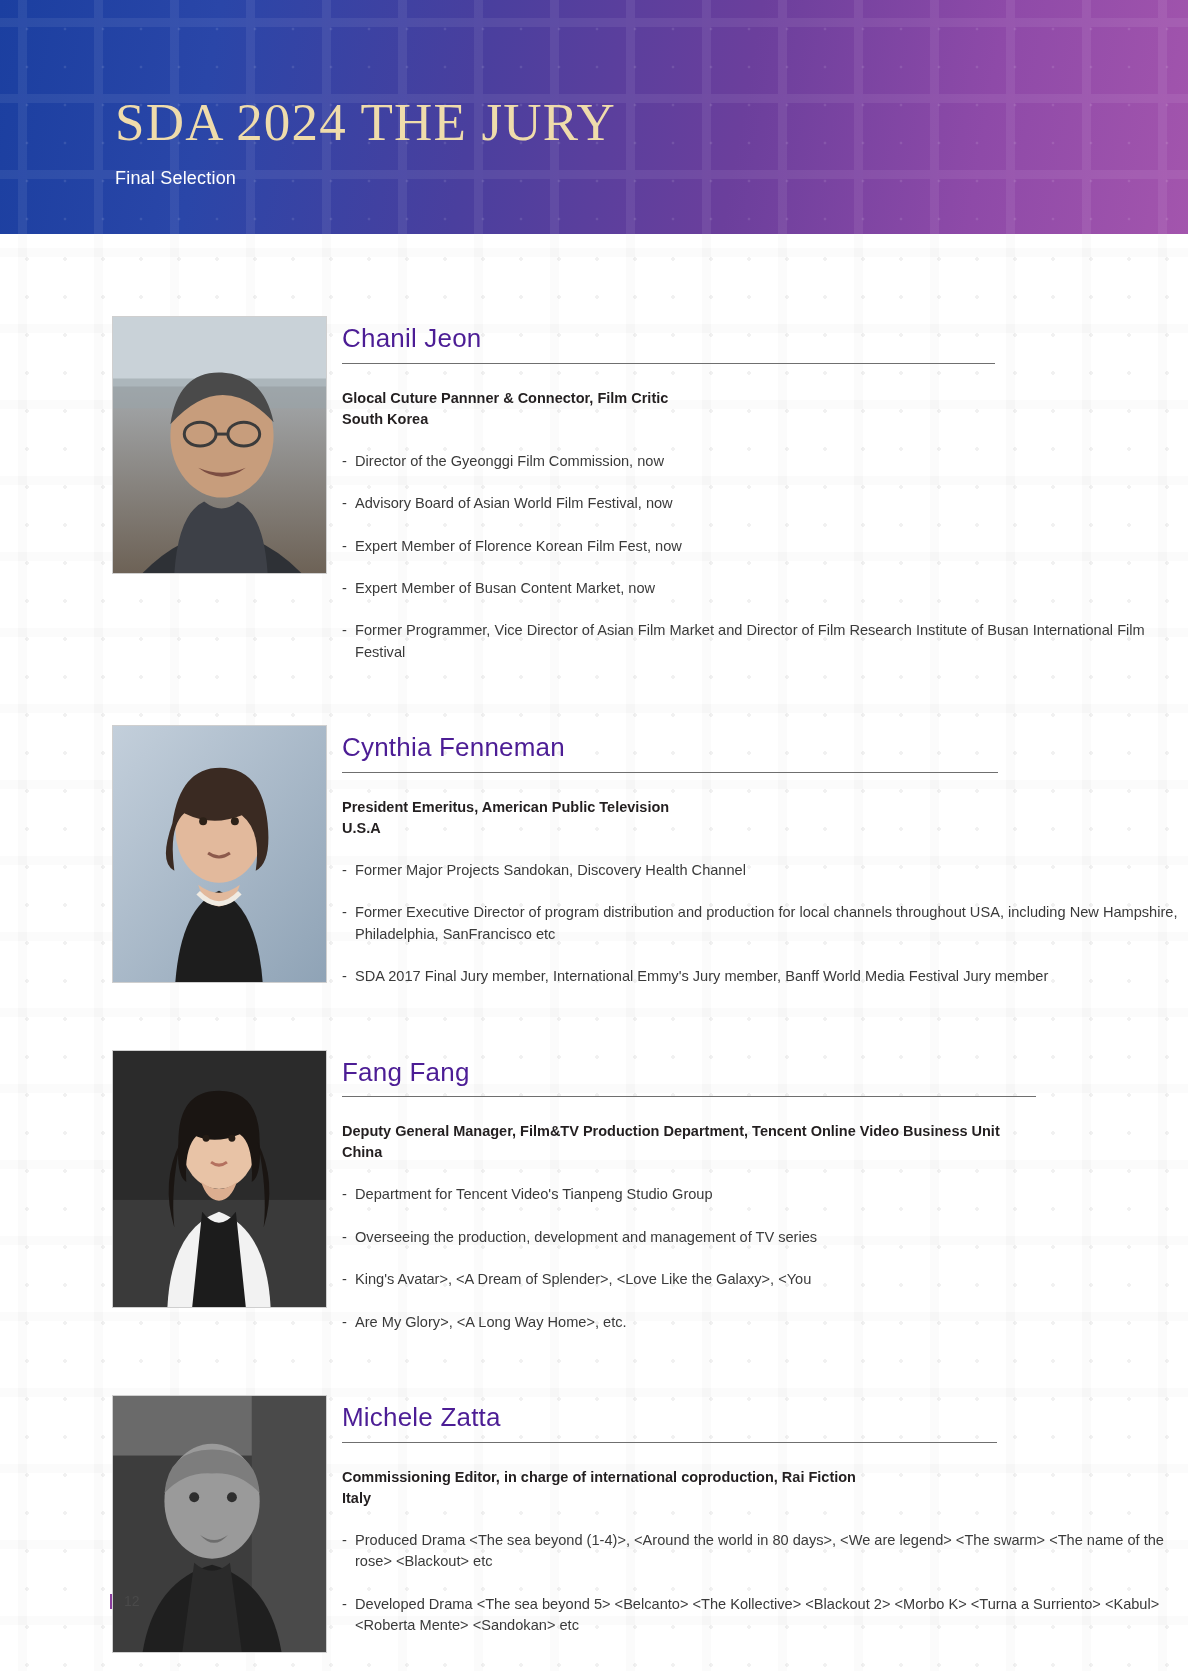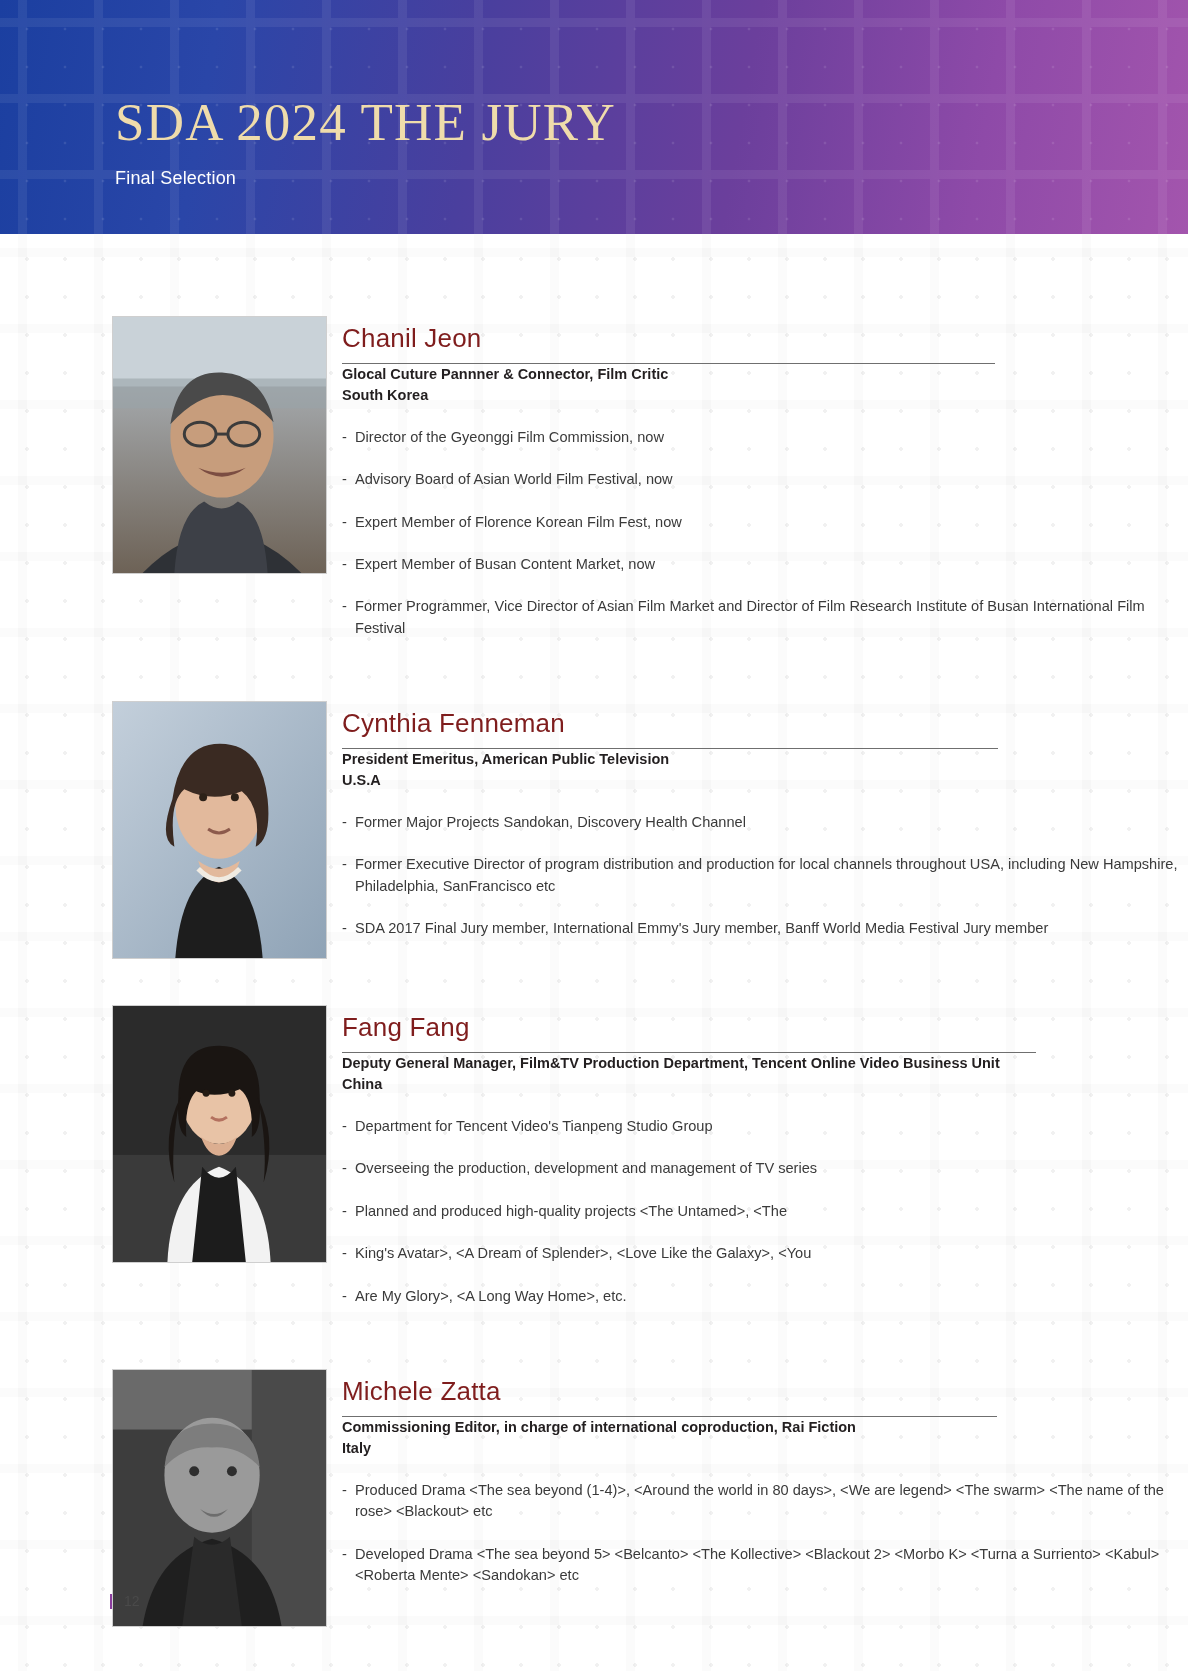--- a/index.html
+++ b/index.html
@@ -111,37 +111,37 @@
   }
   .photo svg { display: block; width: 100%; height: 100%; }
 
   .info {
     margin-left: 15px;
     padding-top: 8px;
     flex: 1 1 auto;
   }
   .name {
     font-size: 26px;
-    color: #7f1d1d;
+    color: #4c1d95;
     font-weight: 400;
     letter-spacing: 0.2px;
     line-height: 1.1;
   }
   .rule {
     margin-top: 10px;
     height: 1px;
     background: #6f6f6f;
   }
   .rule.w1 { width: 653px; }
   .rule.w2 { width: 656px; }
   .rule.w3 { width: 694px; }
   .rule.w4 { width: 655px; }
 
   .role {
-    margin-top: 0;
+    margin-top: 24px;
     font-size: 14.5px;
     font-weight: bold;
     color: #231f20;
     line-height: 1.45;
   }
   .country {
     font-size: 14.5px;
     font-weight: bold;
     color: #231f20;
     line-height: 1.45;
@@ -292,21 +292,20 @@
         </svg>
       </div>
       <div class="info">
         <div class="name">Fang Fang</div>
         <div class="rule w3"></div>
         <div class="role">Deputy General Manager, Film&amp;TV Production Department, Tencent Online Video Business Unit</div>
         <div class="country">China</div>
         <ul class="bullets">
           <li>Department for Tencent Video's Tianpeng Studio Group</li>
           <li>Overseeing the production, development and management of TV series</li>
-          <li>Planned and produced high-quality projects &lt;The Untamed&gt;, &lt;The</li>
           <li>King's Avatar&gt;, &lt;A Dream of Splender&gt;, &lt;Love Like the Galaxy&gt;, &lt;You</li>
           <li>Are My Glory&gt;, &lt;A Long Way Home&gt;, etc.</li>
         </ul>
       </div>
     </div>
 
     <div class="jury-entry">
       <div class="photo">
         <svg viewBox="0 0 215 258" preserveAspectRatio="xMidYMid slice">
           <rect width="215" height="258" fill="#3d3d3d"></rect>

